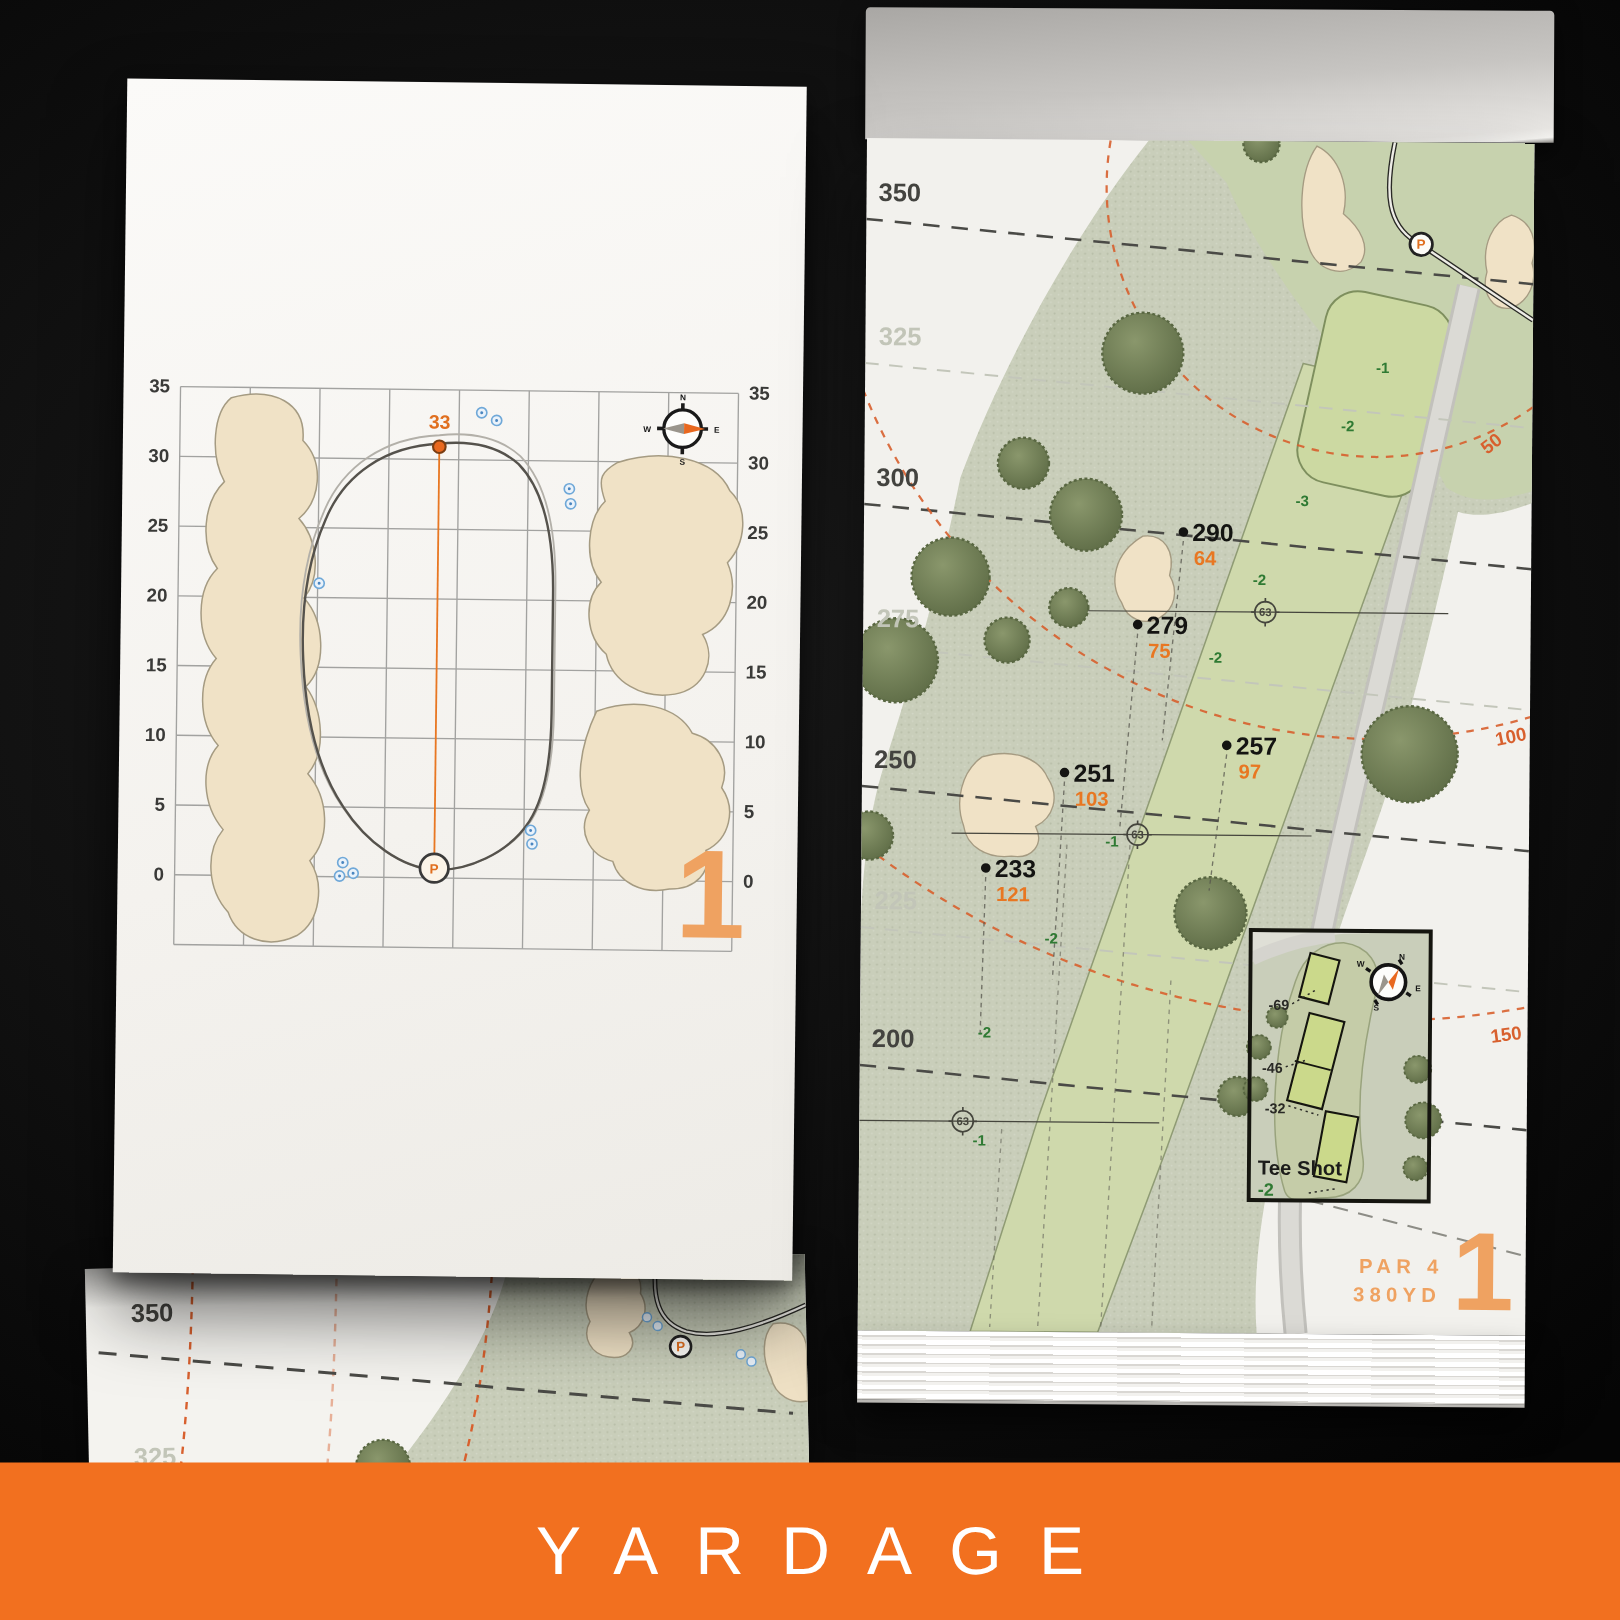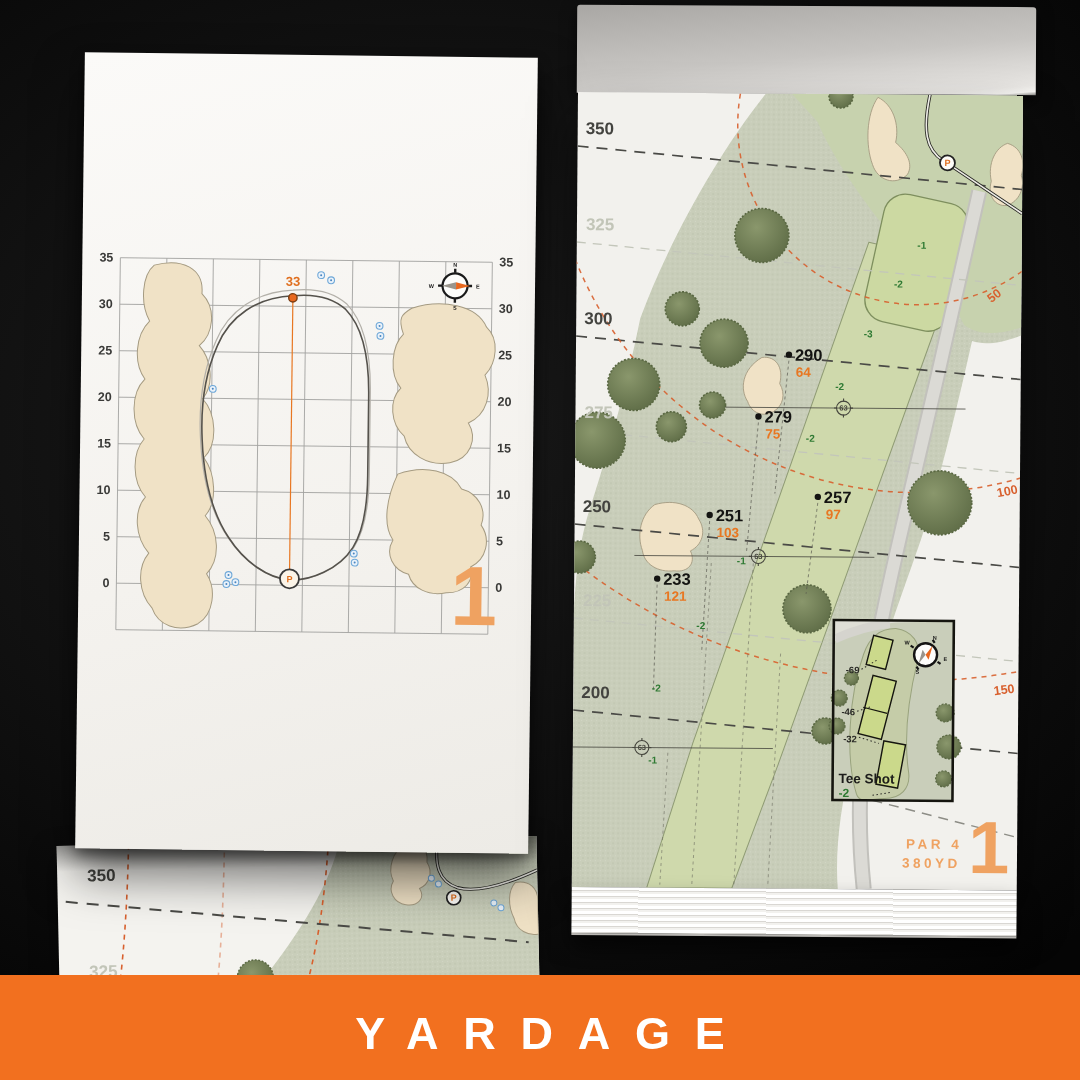--- a/index.html
+++ b/index.html
@@ -20,21 +20,21 @@
   #right-book{left:578px;top:92px;width:445px;height:843px;transform:rotate(0.45deg);
     transform-origin:top left;z-index:3;}
   #right-map{left:0;top:0;width:445px;height:795px;background:#f2f1ed;
     box-shadow:0 26px 48px rgba(0,0,0,.55);overflow:hidden;}
   #right-stack{left:0;top:795px;width:445px;height:46px;
     background:repeating-linear-gradient(#ffffff 0 3px,#d9d7d3 3px 4px,#f2f1ee 4px 6px);
     border-bottom:2px solid #b9b7b3;box-shadow:0 14px 22px rgba(0,0,0,.6);}
   
   #banner{left:0;top:975px;width:1080px;height:105px;background:#f2701f;z-index:10;
     display:flex;align-items:center;justify-content:center;}
-  #banner .label{color:#fff;font-weight:700;font-size:45px;letter-spacing:.55em;
+  #banner .label{color:#fff;font-weight:400;font-size:45px;letter-spacing:.55em;
     padding-left:.55em;font-family:"Liberation Sans",sans-serif;margin-top:12px;}
   
   text{font-family:"Liberation Sans",sans-serif;}
   .t-tick{font-size:12.5px;font-weight:700;fill:#3a3a38;}
   .t-33{font-size:13px;font-weight:700;fill:#e06f1f;}
   .t-pin{font-size:9px;font-weight:700;fill:#e06f1f;}
   .t-hole{font-size:84px;font-weight:700;fill:#efa261;}
   .t-compass{font-size:5.5px;font-weight:700;fill:#151515;}
   .t-yl-b{font-size:17px;font-weight:700;fill:#43433f;}
   .t-yl-f{font-size:17px;font-weight:700;fill:#c2c5b8;}

